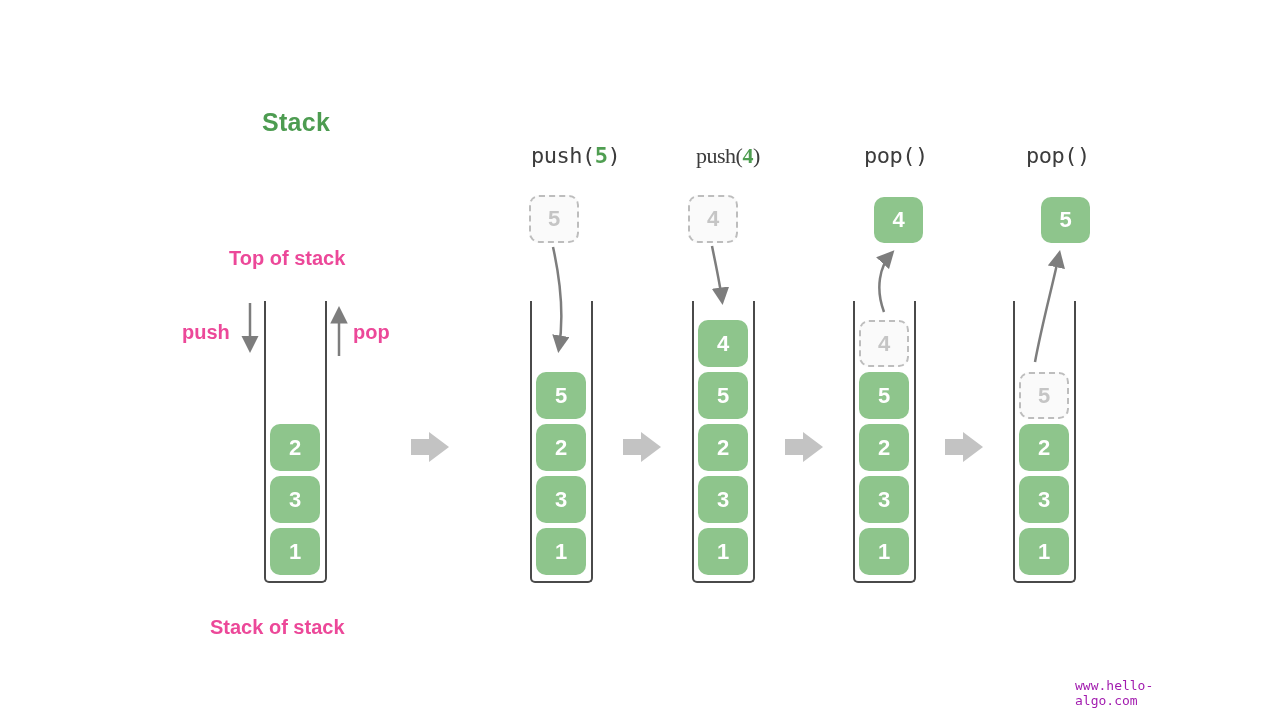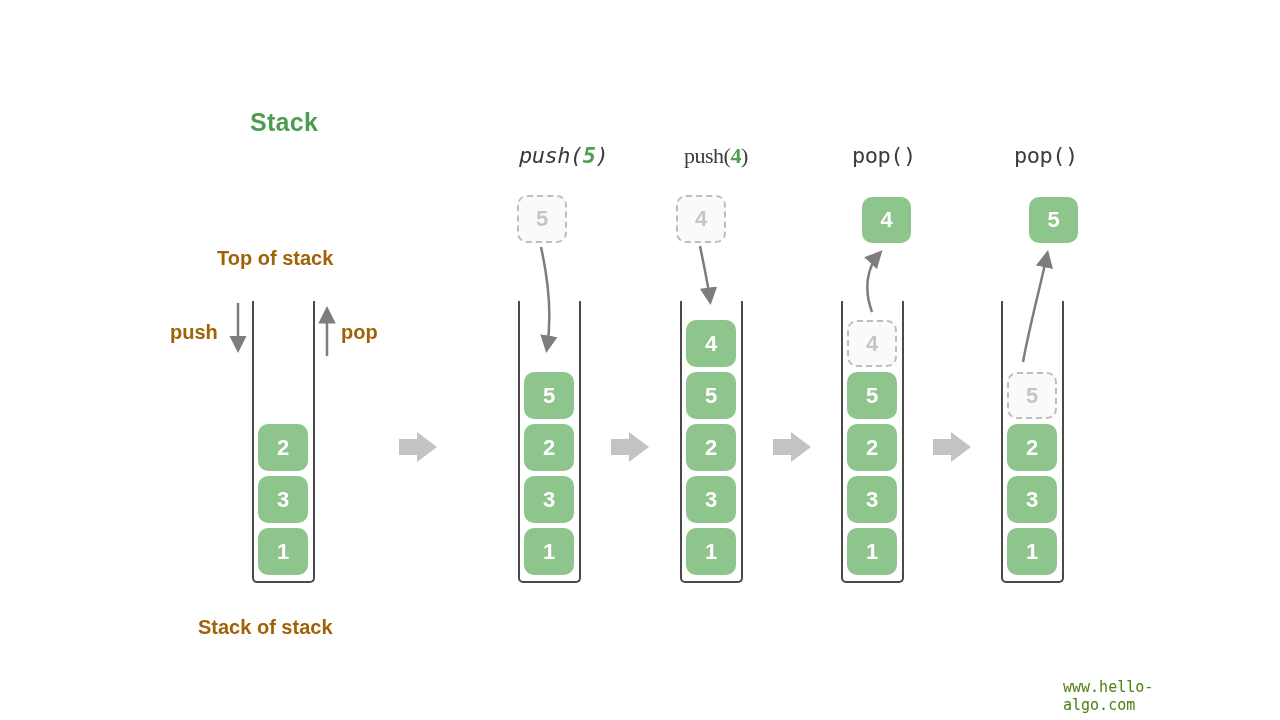--- a/index.html
+++ b/index.html
@@ -1,40 +1,40 @@
 <!DOCTYPE html>
 <html><head>
 <meta charset="utf-8">
 <style>
   html,body{margin:0;padding:0;}
   body{
     width:1280px;height:720px;background:#ffffff;overflow:hidden;
     font-family:"Liberation Sans",sans-serif;position:relative;
   }
-  #diagram{position:absolute;left:0;top:0;width:1044px;height:720px;}
+  #diagram{position:absolute;left:12px;top:0;width:1044px;height:720px;}
 
   .title{
     position:absolute;left:250px;top:108px;
     font-size:25px;font-weight:bold;color:#4d9c51;letter-spacing:0.3px;
   }
   .side-label{
-    position:absolute;font-size:20px;font-weight:bold;color:#a16207;white-space:nowrap;
+    position:absolute;font-size:20px;font-weight:bold;color:#ec4899;white-space:nowrap;
   }
   #top-label{left:217px;top:247px;}
   #bottom-label{left:198px;top:616px;}
   #push-label{left:170px;top:321px;}
   #pop-label{left:341px;top:321px;}
 
   .op-header{
     position:absolute;top:143px;
     font-family:"DejaVu Sans Mono",monospace;font-size:22px;color:#3c3c3c;
     white-space:nowrap;letter-spacing:-0.5px;
   }
   .op-header .arg{color:#4f9e51;font-weight:bold;}
-  #header-1{left:519px;font-style:italic;}
+  #header-1{left:519px;}
   #header-2{left:684px;font-family:Liberation Serif, serif;}
   #header-3{left:852px;}
   #header-4{left:1014px;}
 
   .stack-container{
     position:absolute;top:301px;width:63px;height:282px;box-sizing:border-box;
     border-left:2px solid #4a4a4a;border-right:2px solid #4a4a4a;border-bottom:2px solid #4a4a4a;
     border-bottom-left-radius:5px;border-bottom-right-radius:5px;background:transparent;
   }
 
@@ -61,21 +61,21 @@
   }
   #float-1{left:517px;top:195px;}
   #float-2{left:676px;top:195px;}
   #float-3{left:862px;top:197px;}
   #float-4{left:1029px;top:197px;}
 
   #arrow-layer{position:absolute;left:0;top:0;pointer-events:none;}
 
   .watermark{
     position:absolute;left:1063px;top:678px;
-    font-family:"DejaVu Sans Mono",monospace;font-size:15px;color:#4d7c0f;
+    font-family:"DejaVu Sans Mono",monospace;font-size:13px;color:#a21caf;
   }
 </style>
 </head>
 <body>
 
 <div id="diagram">
 
   <div class="title">Stack</div>
 
   <div id="top-label" class="side-label">Top of stack</div>

